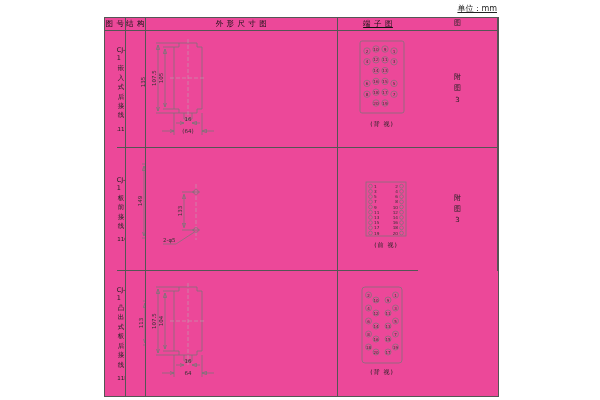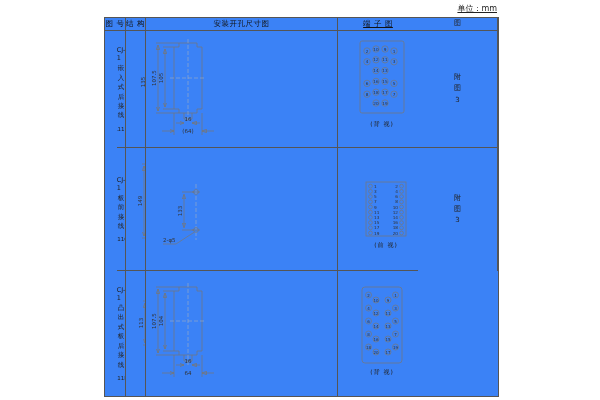--- a/index.html
+++ b/index.html
@@ -6,21 +6,21 @@
   body{
     width:600px;height:400px;position:relative;background:#fff;overflow:hidden;
     font-family:"DejaVu Sans","Liberation Sans",sans-serif;color:#333;
   }
   .unit{position:absolute;top:3px;left:400px;width:97px;text-align:right;font-size:8px;color:#222;text-decoration:underline;}
   .tbl{
     position:absolute;left:104px;top:17px;
     display:grid;
     grid-template-columns:21px 20px 192px 80px 80px;
     grid-template-rows:13px 117px 123px 125px;
-    border:1px solid #555;background:#3b82f6;
+    border:1px solid #555;background:#ec4899;
   }
   .cell{border-right:1px solid #555;border-bottom:1px solid #555;box-sizing:border-box;position:relative;overflow:hidden;}
   .lc{border-right:none;text-decoration:underline;}
   .lr{border-bottom:none;}
   .hdr{display:flex;align-items:center;justify-content:center;font-size:7.5px;color:#111;letter-spacing:.5px;white-space:nowrap;}
   .figcell{display:flex;align-items:center;justify-content:center;font-size:7px;line-height:1.6;white-space:pre-line;text-align:center;color:#222;}
   .structcell{display:flex;flex-direction:column;align-items:center;justify-content:center;color:#222;margin-left:12px;}
   .struct-top{font-size:6.5px;margin-bottom:2px;}
   .struct-chars{font-size:6.5px;line-height:1.45;white-space:pre-line;text-align:center;}
   .model{font-size:5.5px;margin-top:5px;}
@@ -44,21 +44,21 @@
     </marker>
   </defs>
 </svg>
 
 <div class="unit">单位：mm</div>
 
 <div class="tbl">
 
   <div class="cell hdr">图 号</div>
   <div class="cell hdr">结 构</div>
-  <div class="cell hdr">安装开孔尺寸图</div>
+  <div class="cell hdr">外 形 尺 寸 图</div>
   <div class="cell hdr lc">端 子 图</div>
 
   <div class="cell figcell">附
 图
 3</div>
   <div class="cell structcell">
     <div class="struct-top">CJ-1</div>
     <div class="struct-chars">嵌
 入
 式

